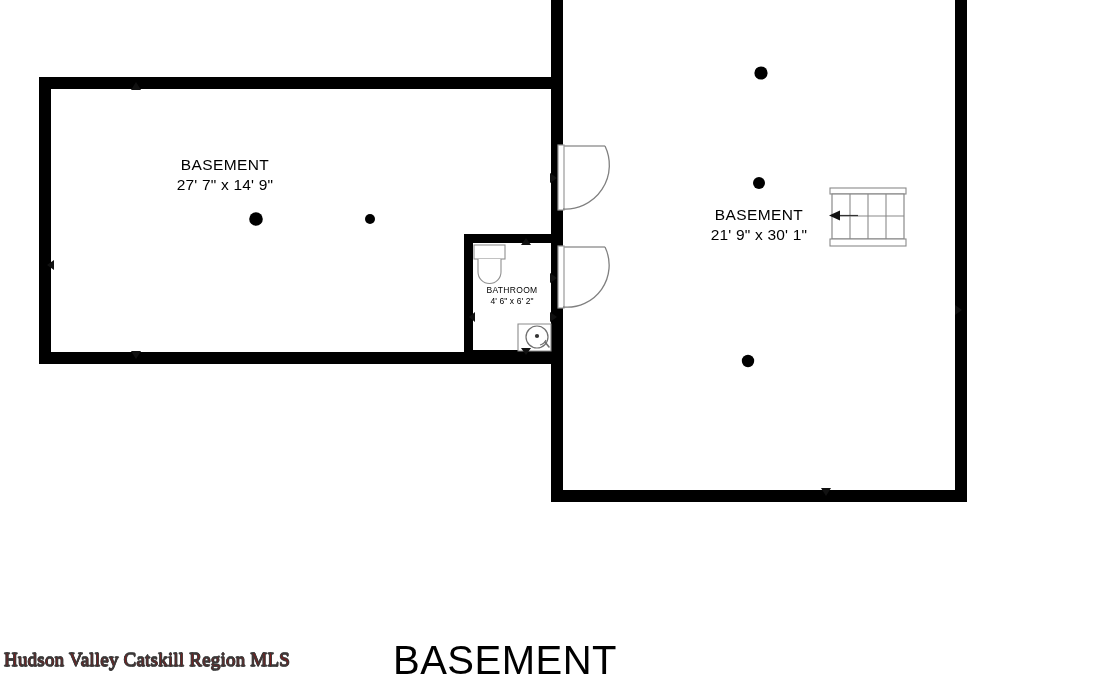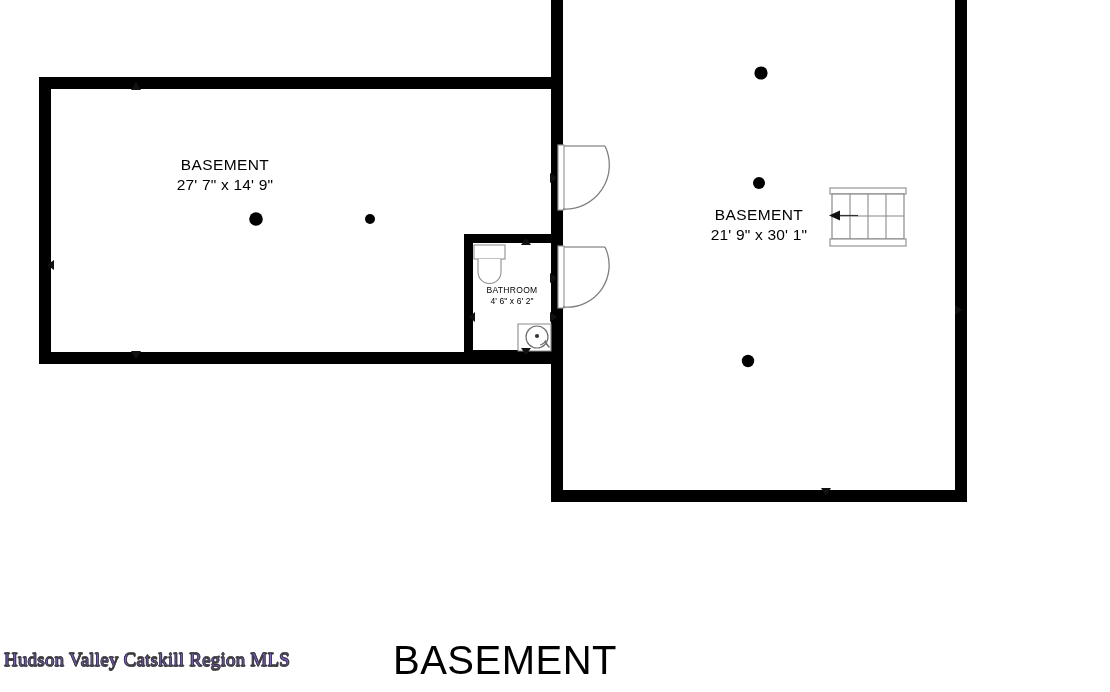--- a/index.html
+++ b/index.html
@@ -79,21 +79,21 @@
     font-family: "Liberation Sans", sans-serif;
   }
   #mls-watermark {
     position: absolute;
     left: 4px;
     top: 648px;
     font-family: "Liberation Serif", serif;
     font-size: 19px;
     line-height: 24px;
     letter-spacing: 0.2px;
-    color: #8b5cf6;
+    color: #7f1d1d;
     -webkit-text-stroke: 0.8px #3a3a3a;
     text-shadow:
       0.7px 0 0 #4a4a4a,
       -0.7px 0 0 #4a4a4a,
       0 0.7px 0 #4a4a4a,
       0 -0.7px 0 #4a4a4a;
     white-space: nowrap;
   }
 </style>
 </head>

